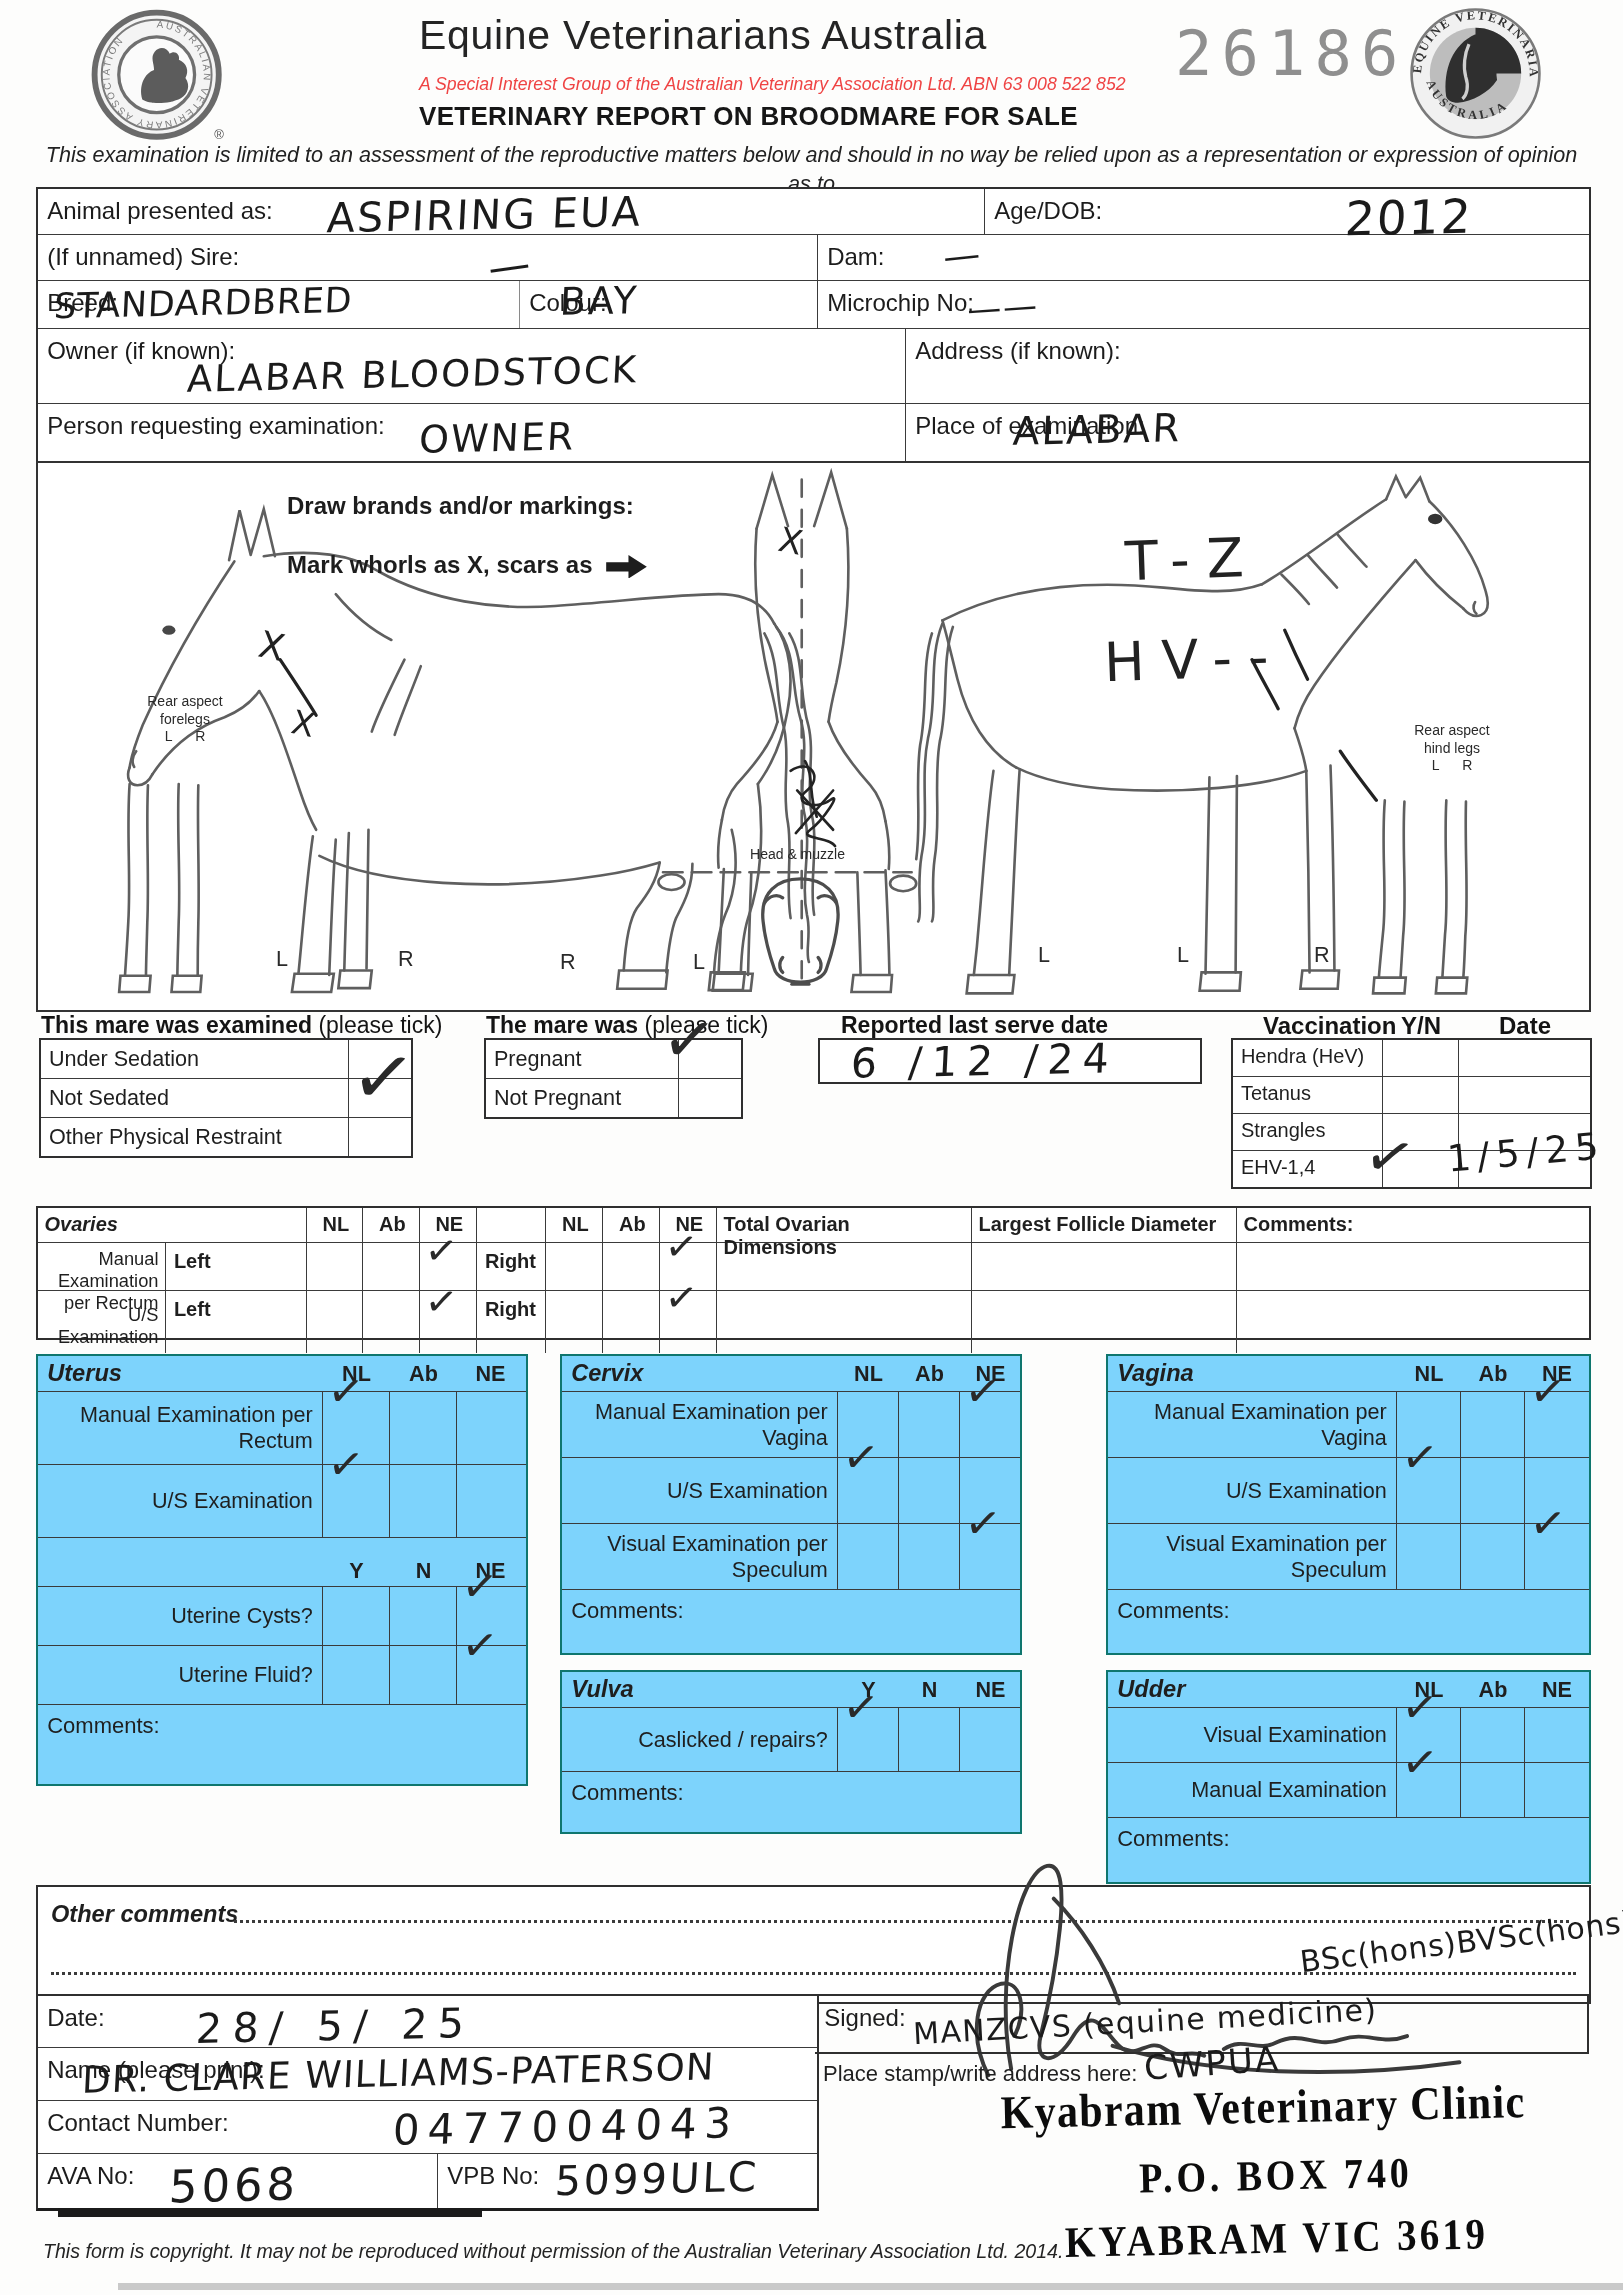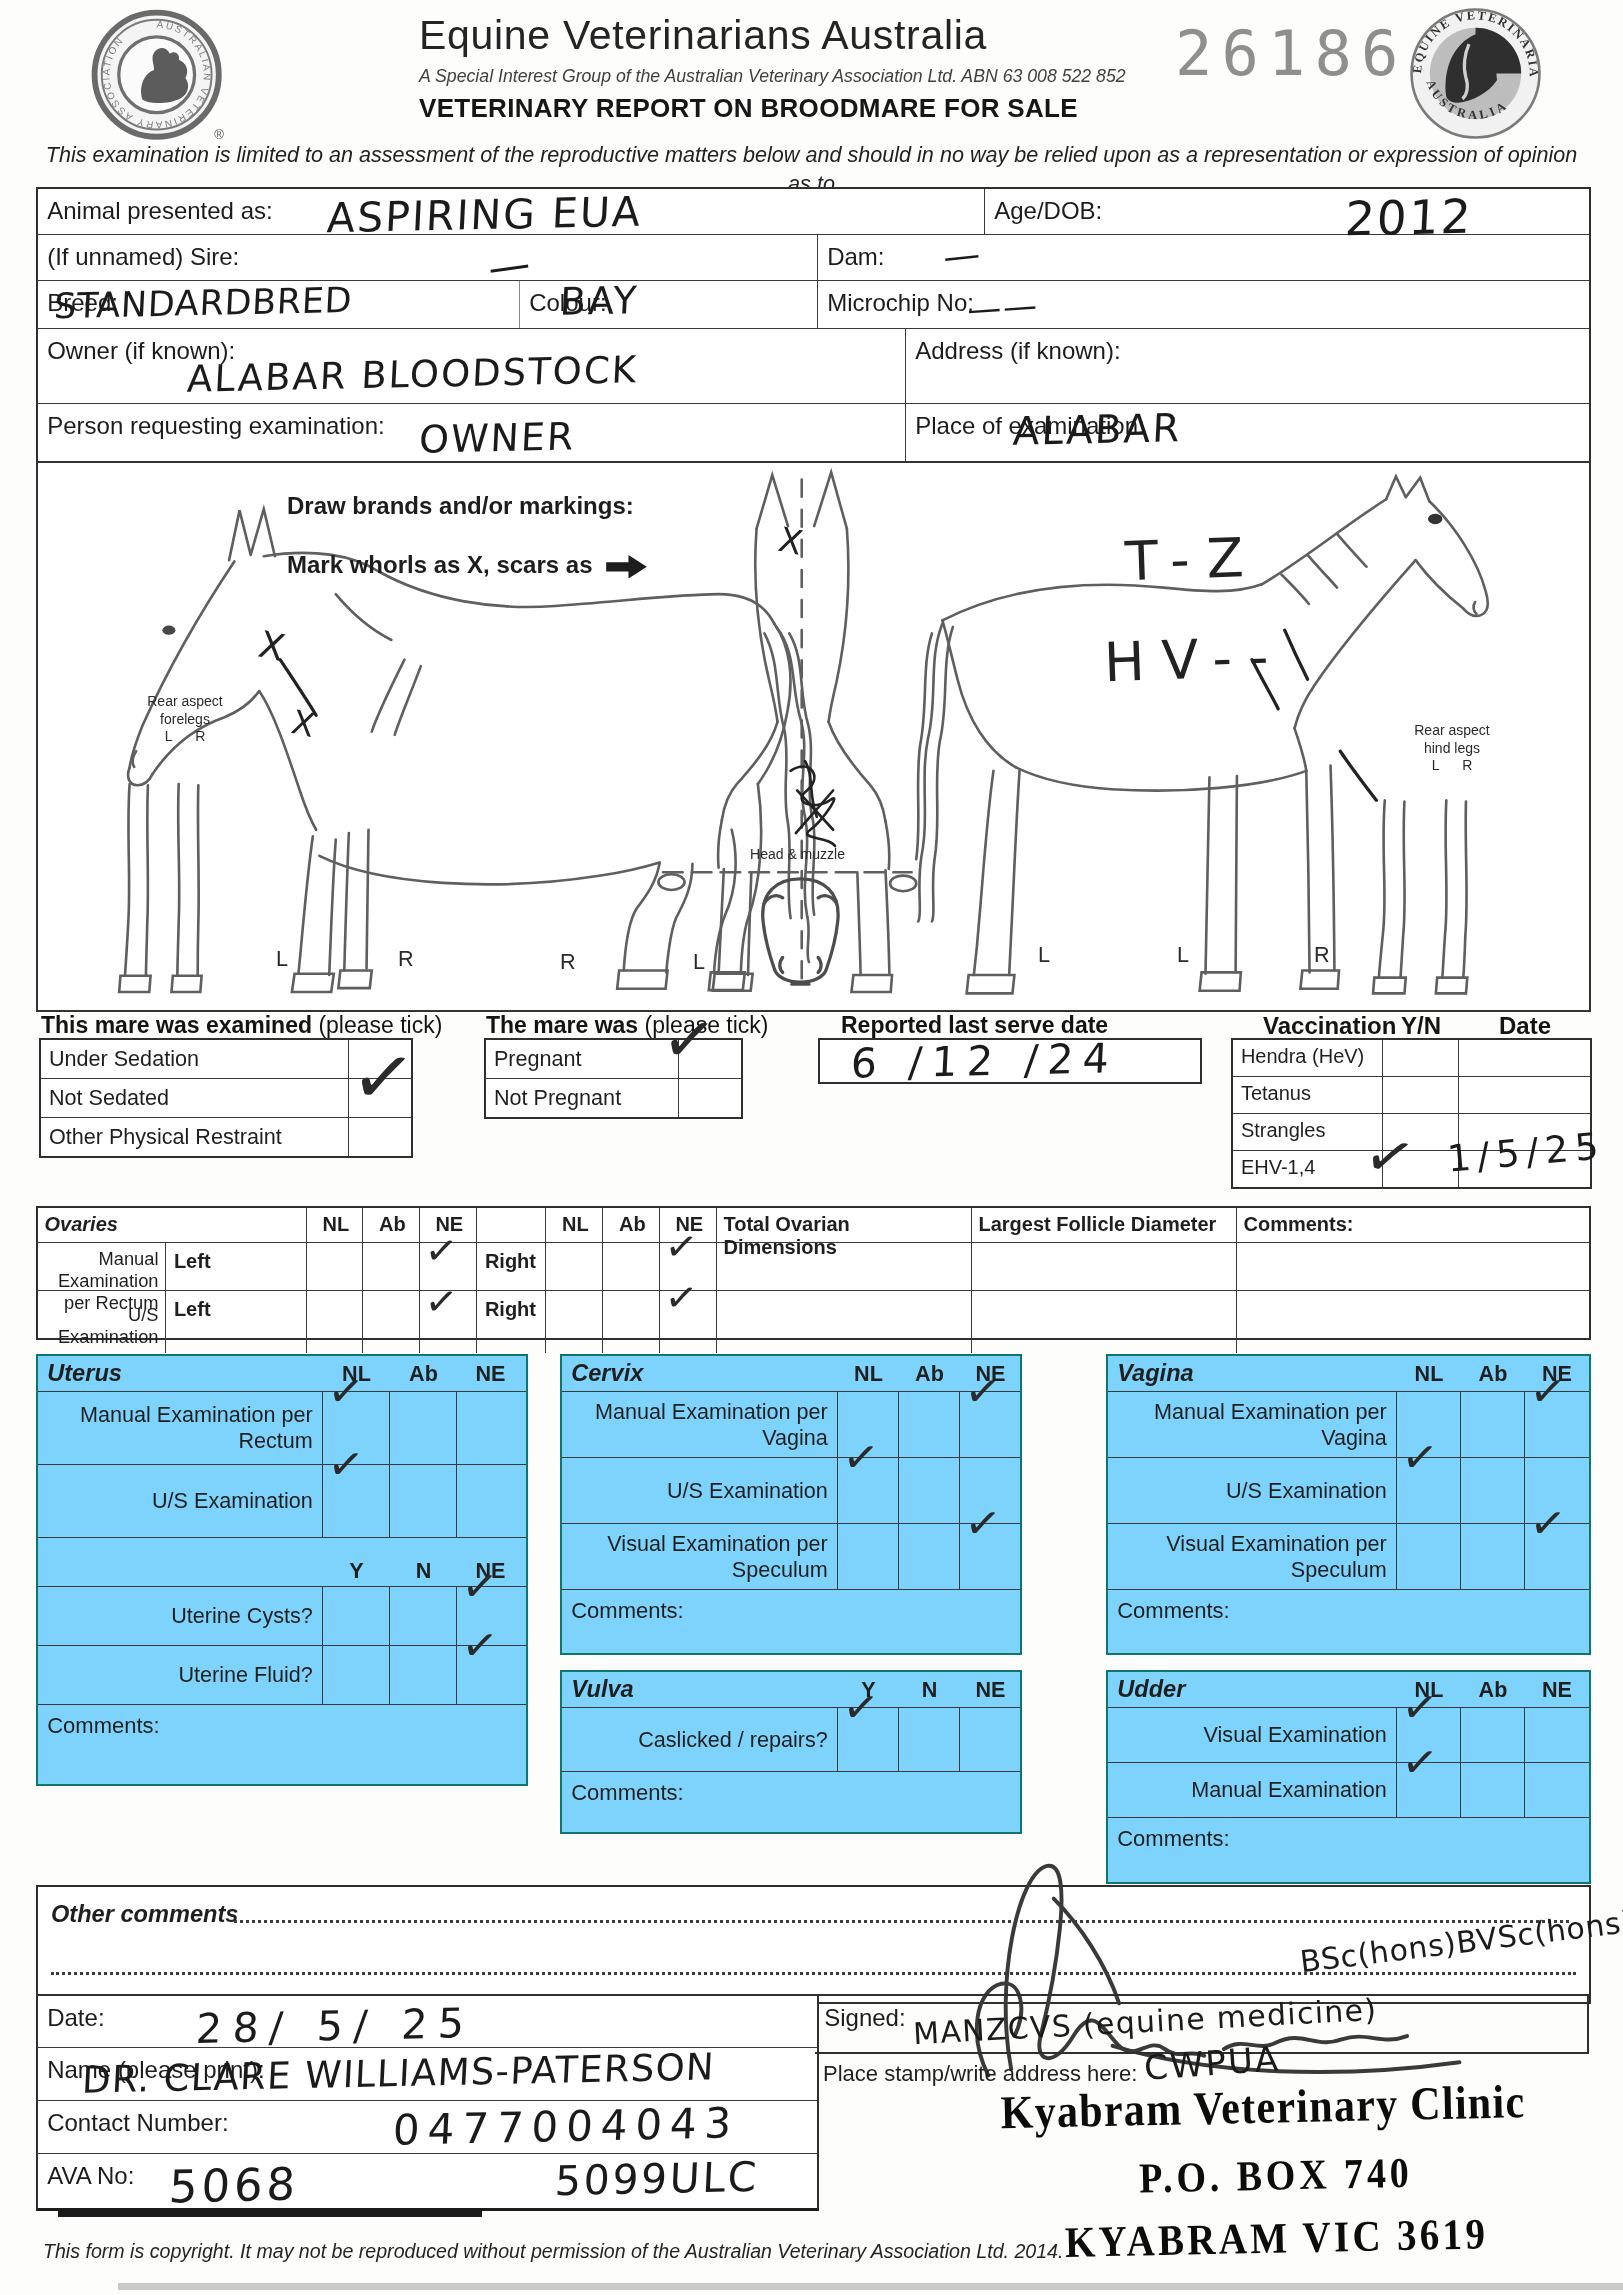--- a/index.html
+++ b/index.html
@@ -1,21 +1,21 @@
 <!DOCTYPE html>
 <html style="font-size:10.5px"><head>
 <meta charset="utf-8">
 <style>
   html,body{margin:0;padding:0;background:#e8e8e8;}
   .page{position:relative;width:1623px;height:2295px;background:#fdfdfc;font-family:"Liberation Sans",sans-serif;color:#1f1f1f;overflow:hidden;}
   .abs{position:absolute;}
   
   .head-center{left:419px;top:11.8px;width:812px;text-align:left;}
   .org-name{font-size:41px;color:#242424;letter-spacing:0.7px;}
-  .org-sub{font-size:17.7px;font-style:italic;color:#404040;margin-top:7px;}
+  .org-sub{font-size:17.7px;font-style:italic;color:#ef4444;margin-top:15px;}
   .report-title{font-size:26px;font-weight:bold;color:#161616;margin-top:6.5px;letter-spacing:0.3px;}
   .form-number{left:1175px;top:17px;font-family:"DejaVu Sans Mono",monospace;font-size:62px;color:#8f8f8f;letter-spacing:9.2px;}
   .disclaimer{left:39px;top:141px;width:1545px;text-align:center;font-size:21.6px;font-style:italic;line-height:1.32;color:#222;}
   
   .idtable{left:36px;top:187px;width:1551px;border:2px solid #2f2f2f;background:#fff;}
   .idrow{display:flex;border-bottom:1.3px solid #3a3a3a;}
   .idrow:last-child{border-bottom:none;}
   .idcell{position:relative;border-right:1.3px solid #3a3a3a;}
   .idcell:last-child{border-right:none;}
   .flabel{font-size:24px;color:#1c1c1c;padding:7.9px 0 0 9.2px;display:block;}
@@ -636,20 +636,23 @@
     </div>
     <div class="frow" style="height:52px;">
       <div class="fcell" style="flex:1;">
           <span class="flabel">Contact Number:</span>
         </div>
     </div>
     <div class="frow" style="height:54px;">
       <div class="fcell" style="width:399px;">
           <span class="flabel">AVA No:</span>
         </div>
+      <div class="fcell" style="flex:1;">
+          <span class="flabel">VPB No:</span>
+        </div>
     </div>
   </div>
 
   <div class="abs signedbox">
     <span class="flabel">Signed:</span>
   </div>
   <span class="abs" style="left:823px;top:2061px;font-size:22px;">Place stamp/write address here:</span>
   <span class="hand" style="left:1144px;top:2043px;font-size:34px;transform:rotate(-4deg);">CWPUA</span>
 
   <span class="hand" style="left:196px;top:2002px;font-size:41px;letter-spacing:10.5px;">28/ 5/ 25</span>

